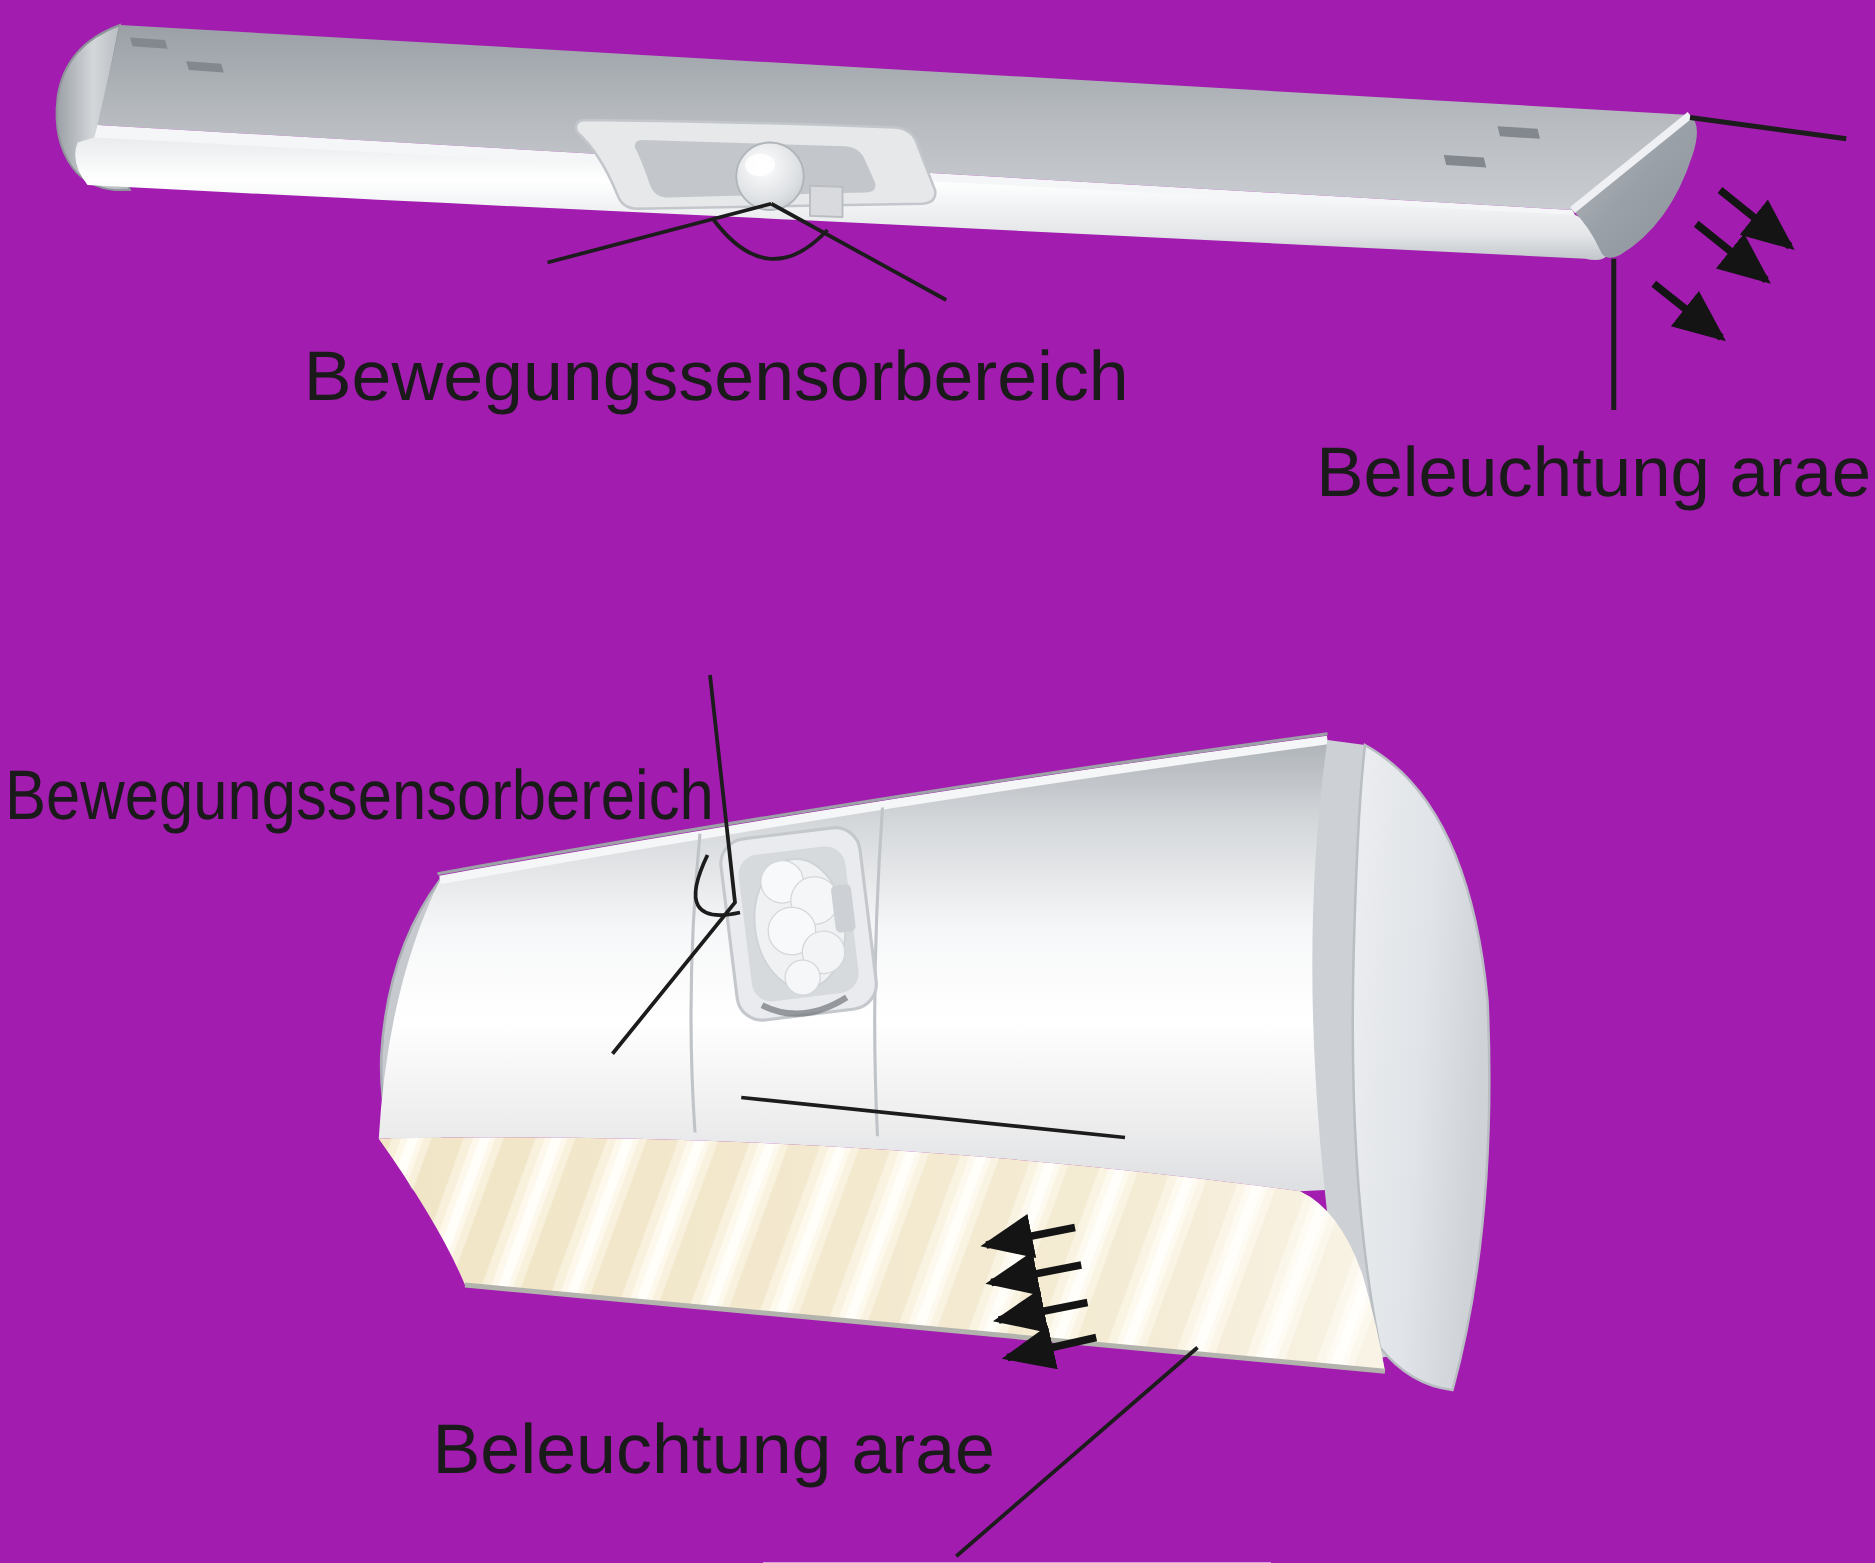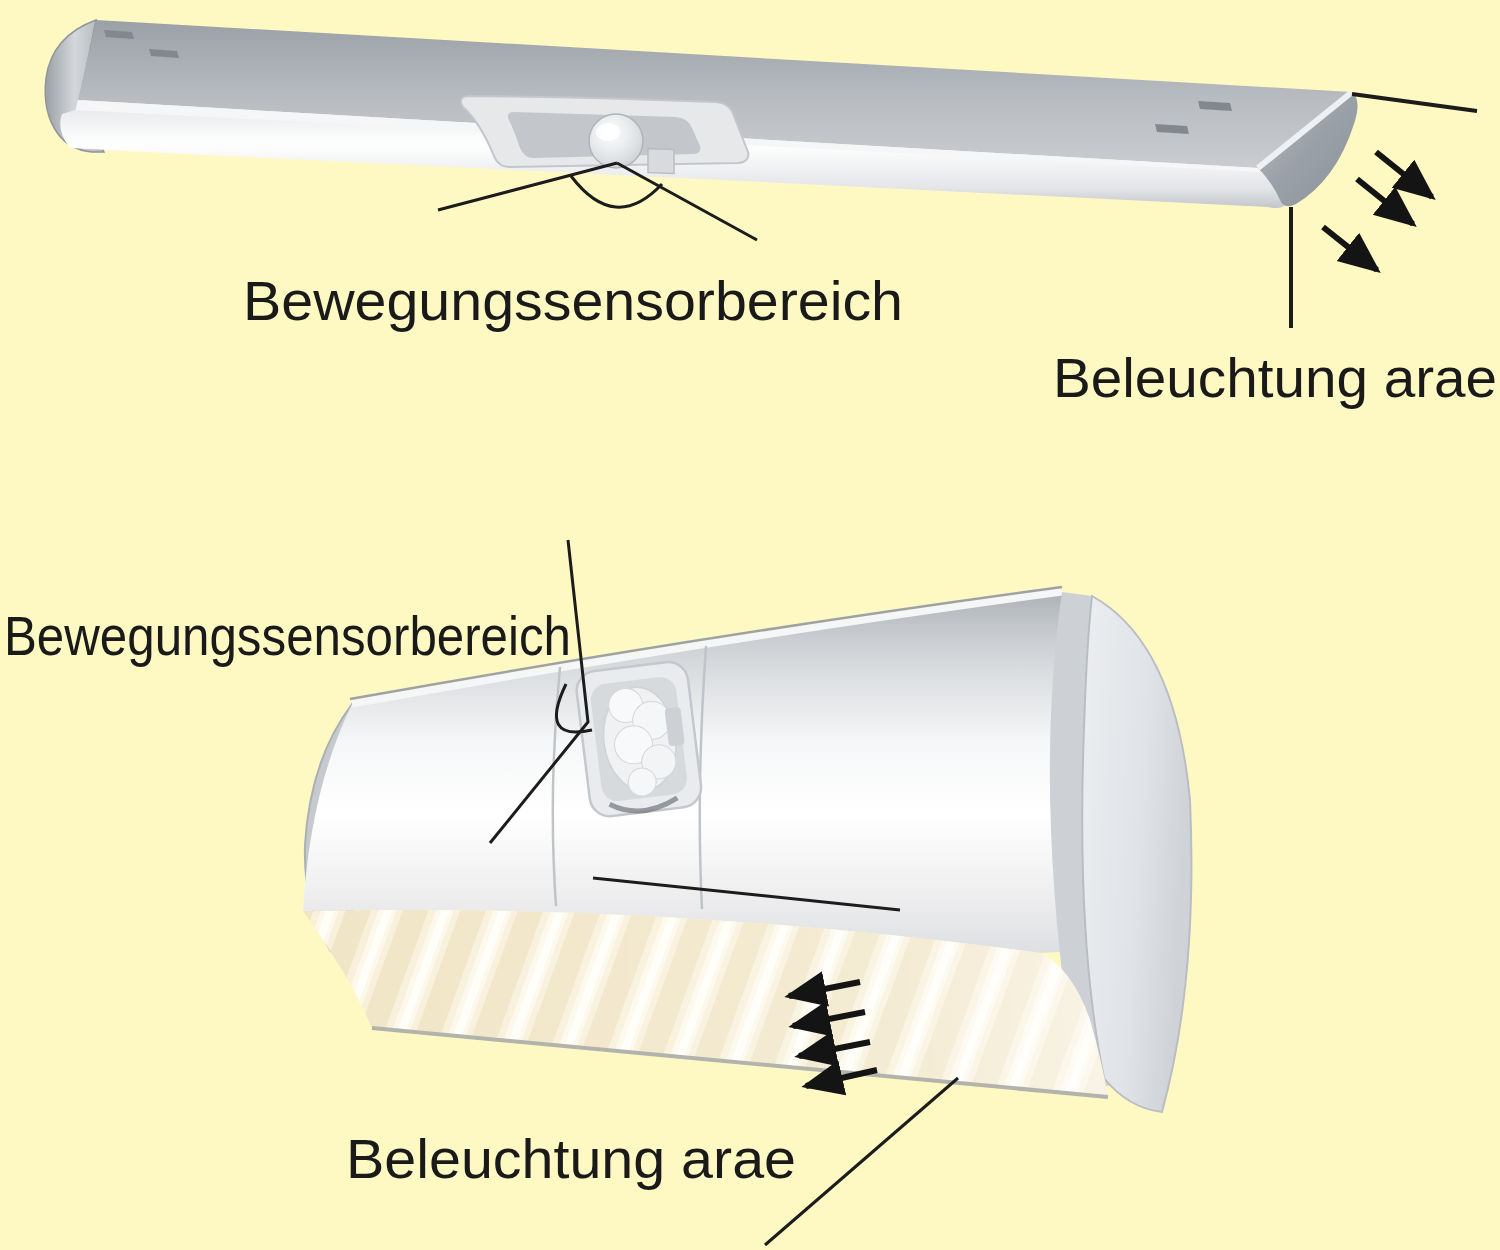--- a/index.html
+++ b/index.html
@@ -1,16 +1,16 @@
 <!DOCTYPE html>
 <html><head>
 <meta charset="utf-8">
 <style>
   html,body{margin:0;padding:0;background:#ffffff;}
-  .stage{position:relative;width:1500px;height:1250px;background:#fef9c3;overflow:hidden;
+  .stage{position:relative;width:1500px;height:1250px;background:#a21caf;overflow:hidden;
          font-family:"Liberation Sans", sans-serif;}
   svg{position:absolute;left:0;top:0;}
   text{font-family:"Liberation Sans", sans-serif;fill:#1a1a1a;}
   .ann{stroke:#1c1c1c;fill:none;}
 </style>
 </head>
 <body>
 
 <div class="stage">
 <svg width="1500" height="1250" viewBox="0 0 1500 1250">

